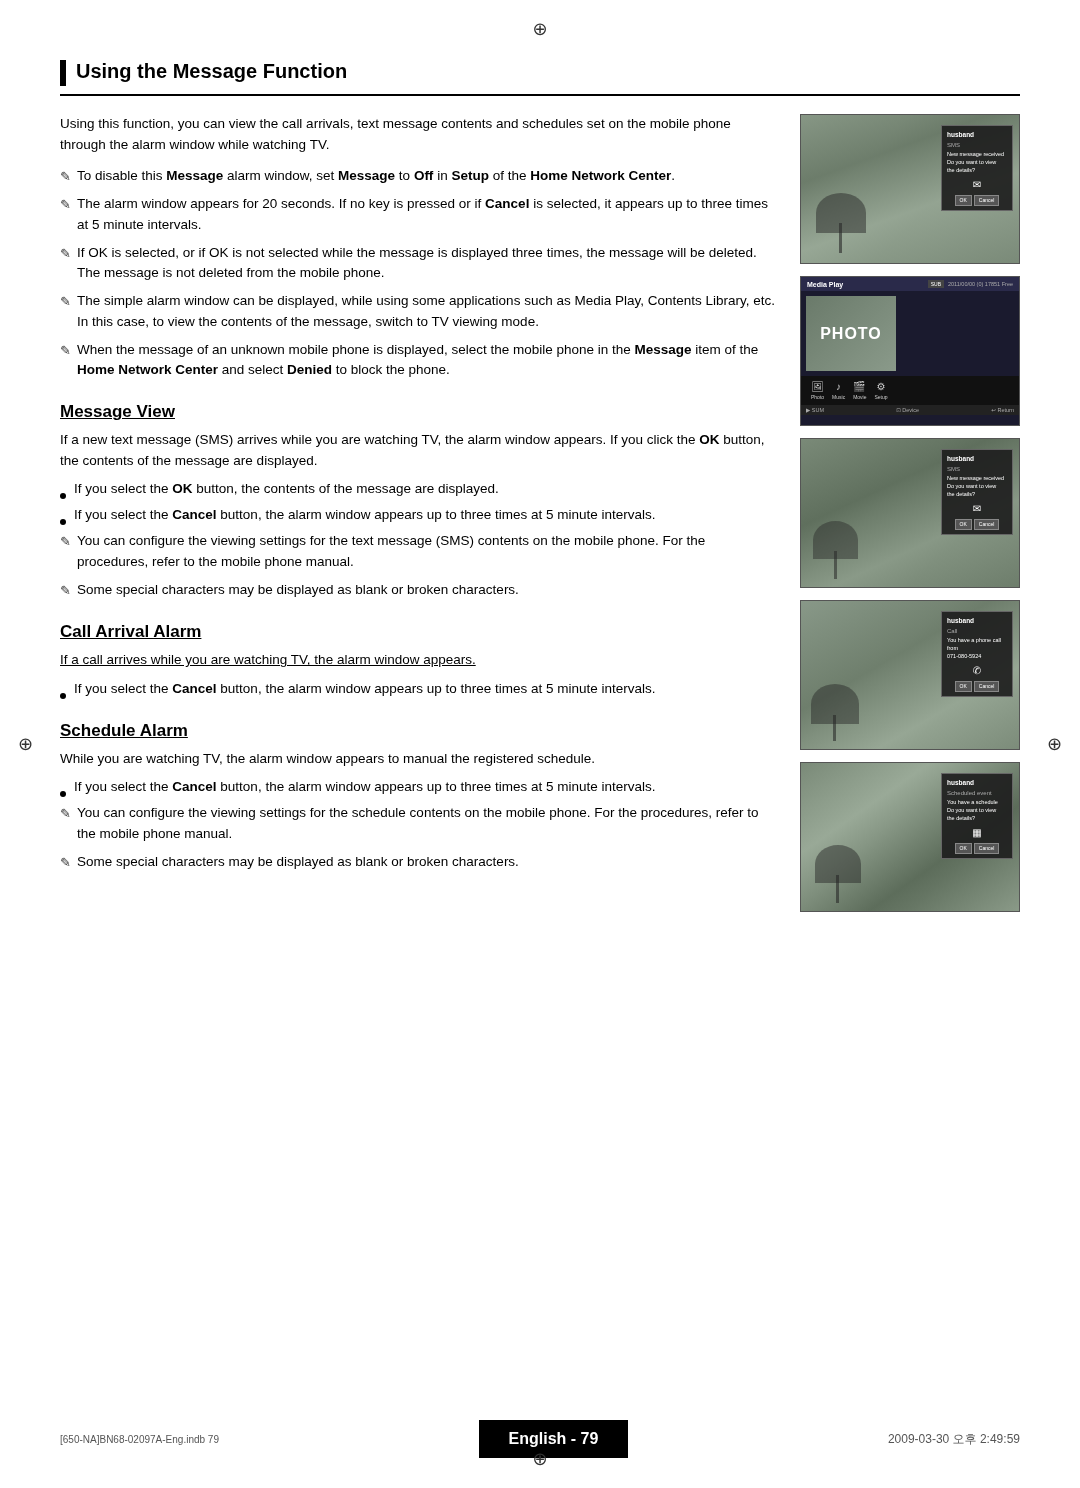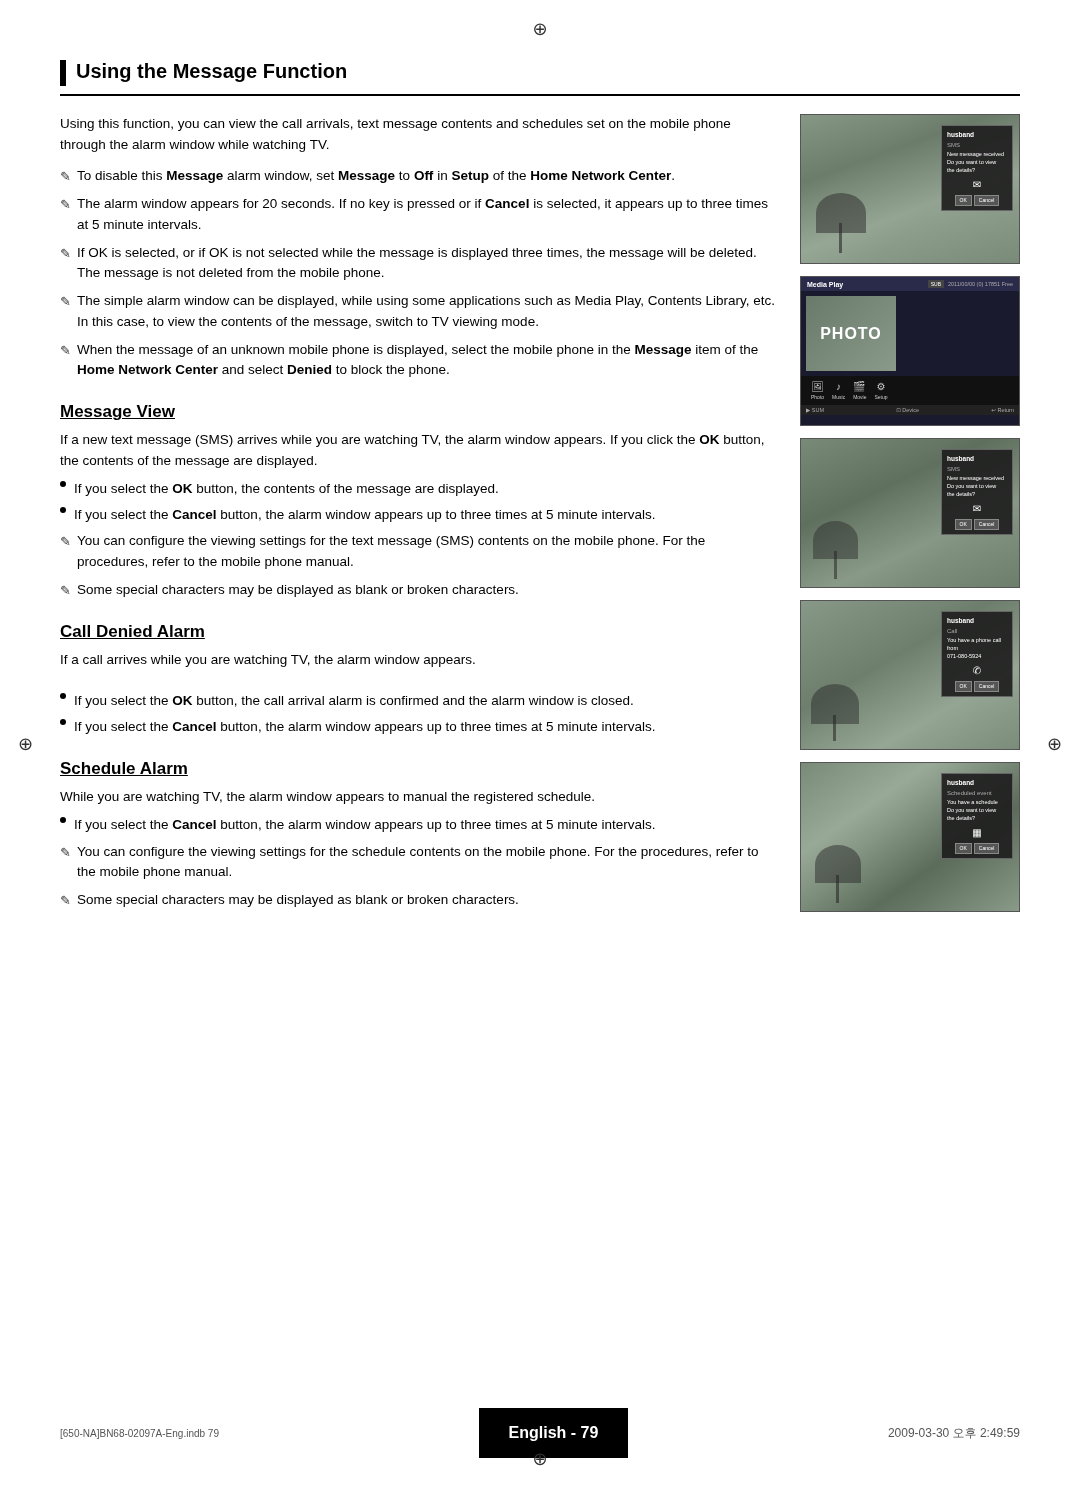--- a/index.html
+++ b/index.html
@@ -116,21 +116,21 @@
       font-size: 17px;
       font-weight: bold;
       margin-top: 22px;
       margin-bottom: 8px;
       text-decoration: underline;
     }
 
     
     .bullet-item {
       display: flex;
-      align-items: flex-start;
+      align-items: flex-end;
       margin-bottom: 6px;
       line-height: 1.5;
     }
     .bullet-dot {
       margin-right: 8px;
       margin-top: 2px;
       width: 6px;
       height: 6px;
       border-radius: 50%;
       background: #000;
@@ -287,21 +287,21 @@
       align-items: center;
       padding: 0 60px;
     }
     .footer-left {
       font-size: 10px;
       color: #555;
     }
     .footer-center {
       background: #000;
       color: #fff;
-      padding: 16px 30px;
+      padding: 10px 30px;
       font-size: 16px;
       font-weight: bold;
     }
     .footer-right {
       font-size: 12px;
       color: #555;
     }
     .footer-compass {
       position: absolute;
       left: 50%;
@@ -370,28 +370,24 @@
       </div>
       <div class="note-item">
         <span class="note-icon">✎</span>
         <span class="note-text">You can configure the viewing settings for the text message (SMS) contents on the mobile phone. For the procedures, refer to the mobile phone manual.</span>
       </div>
       <div class="note-item">
         <span class="note-icon">✎</span>
         <span class="note-text">Some special characters may be displayed as blank or broken characters.</span>
       </div>
 
-      <div class="section-header">Call Denied Alarm</div>
-      <p style="line-height:1.5; margin-bottom:20px;">
+      <div class="section-header">Call Arrival Alarm</div>
+      <p style="line-height:1.5; margin-bottom:8px;text-decoration:underline;">
         If a call arrives while you are watching TV, the alarm window appears.
       </p>
-      <div class="bullet-item">
-        <div class="bullet-dot"></div>
-        <span class="bullet-text">If you select the <b>OK</b> button, the call arrival alarm is confirmed and the alarm window is closed.</span>
-      </div>
       <div class="bullet-item">
         <div class="bullet-dot"></div>
         <span class="bullet-text">If you select the <b>Cancel</b> button, the alarm window appears up to three times at 5 minute intervals.</span>
       </div>
 
       <div class="section-header">Schedule Alarm</div>
       <p style="line-height:1.5; margin-bottom:8px;">
         While you are watching TV, the alarm window appears to manual the registered schedule.
       </p>
       <div class="bullet-item">

